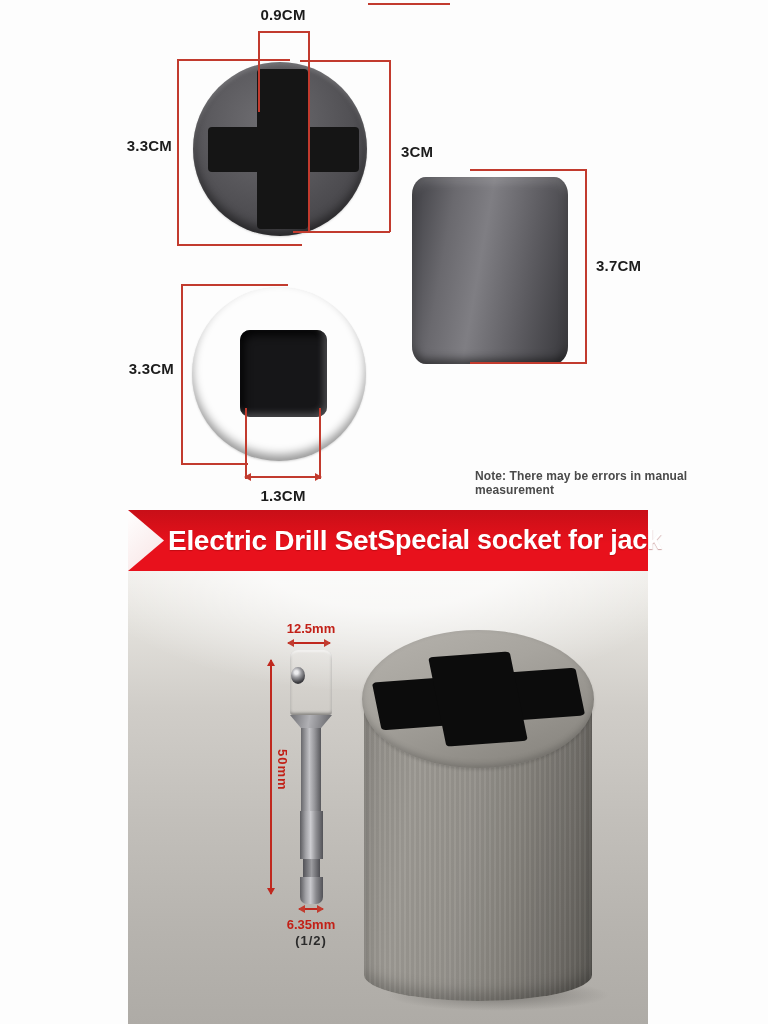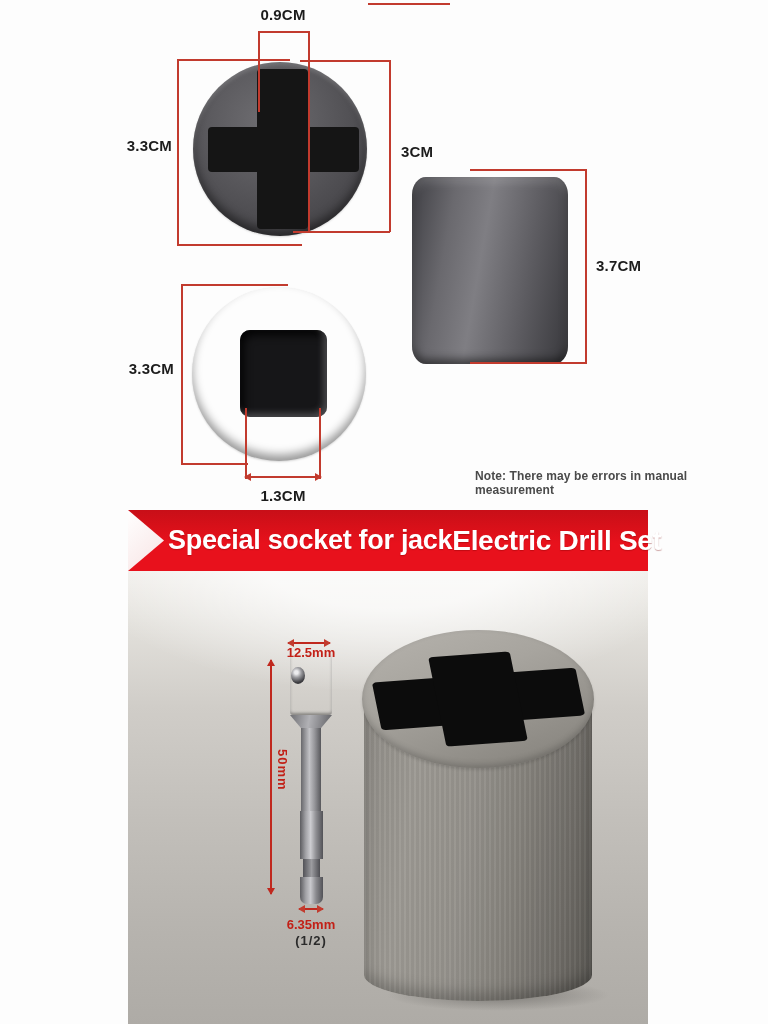--- a/index.html
+++ b/index.html
@@ -140,43 +140,43 @@
     <div class="dim v" style="left:245px;top:408px;height:71px;"></div>
     <div class="dim v" style="left:319px;top:408px;height:71px;"></div>
     <div class="dim h h-arrows" style="left:245px;top:476px;width:76px;"></div>
     <div class="dim-label" style="left:252px;top:487px;width:62px;text-align:center;">1.3CM</div>
 
     <div class="note">Note: There may be errors in manual measurement</div>
   </div>
 
   <div class="banner">
     <span></span>
+    <span class="banner-text right">Electric Drill Set</span>
     <span class="banner-text left">Special socket for jack</span>
-    <span class="banner-text right">Electric Drill Set</span>
   </div>
 
   <div class="photo">
 
     <div class="p-shadow"></div>
     <div class="p-socket-side"></div>
     <div class="p-socket-top"></div>
     <div class="p-cross">
       <div class="p-cross-h"></div>
       <div class="p-cross-v"></div>
     </div>
 
     <div class="bit-head"></div>
     <div class="bit-ball"></div>
     <div class="bit-taper"></div>
     <div class="bit-shaft"></div>
     <div class="bit-hex-u"></div>
     <div class="bit-groove"></div>
     <div class="bit-hex-l"></div>
 
-    <div class="plabel" style="left:157px;top:50px;width:52px;margin-top:24px;">12.5mm</div>
+    <div class="plabel" style="left:157px;top:50px;width:52px;">12.5mm</div>
     <div class="pdim h h-arrows" style="left:160px;top:71px;width:42px;"></div>
     <div class="pdim v v-arrows" style="left:142px;top:89px;height:234px;"></div>
     <div class="plabel vert" style="left:147px;top:178px;">50mm</div>
     <div class="pdim h h-arrows" style="left:171px;top:337px;width:24px;"></div>
     <div class="plabel" style="left:150px;top:346px;width:66px;">6.35mm</div>
     <div class="half-label" style="left:150px;top:362px;width:66px;">(1/2)</div>
   </div>
 
 </div>
 

